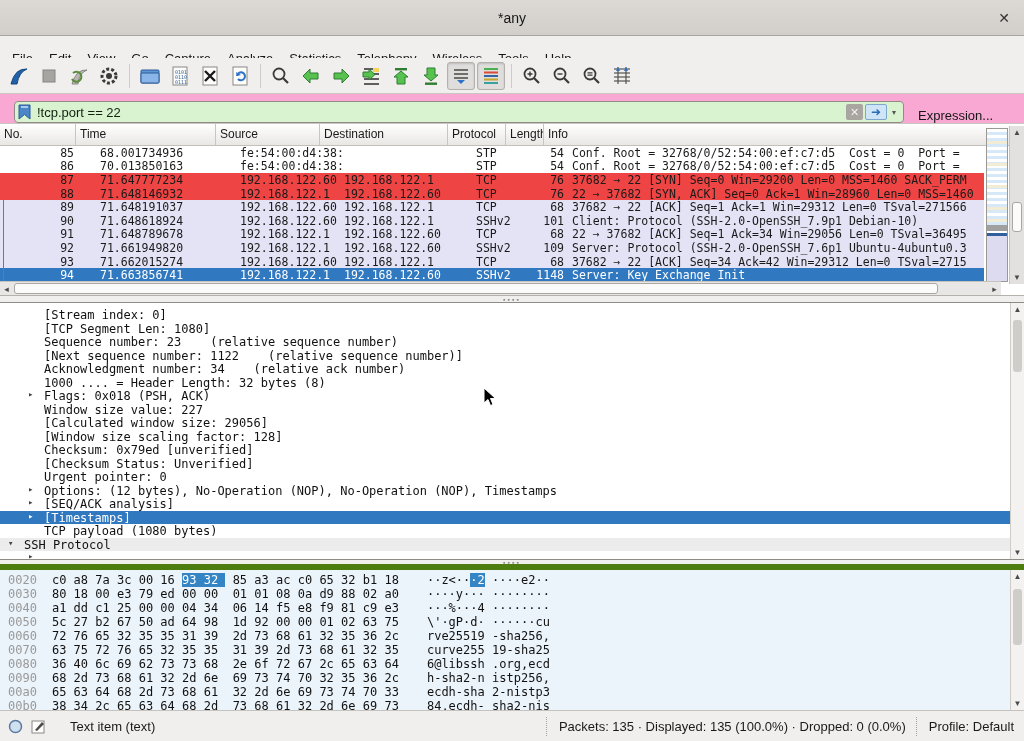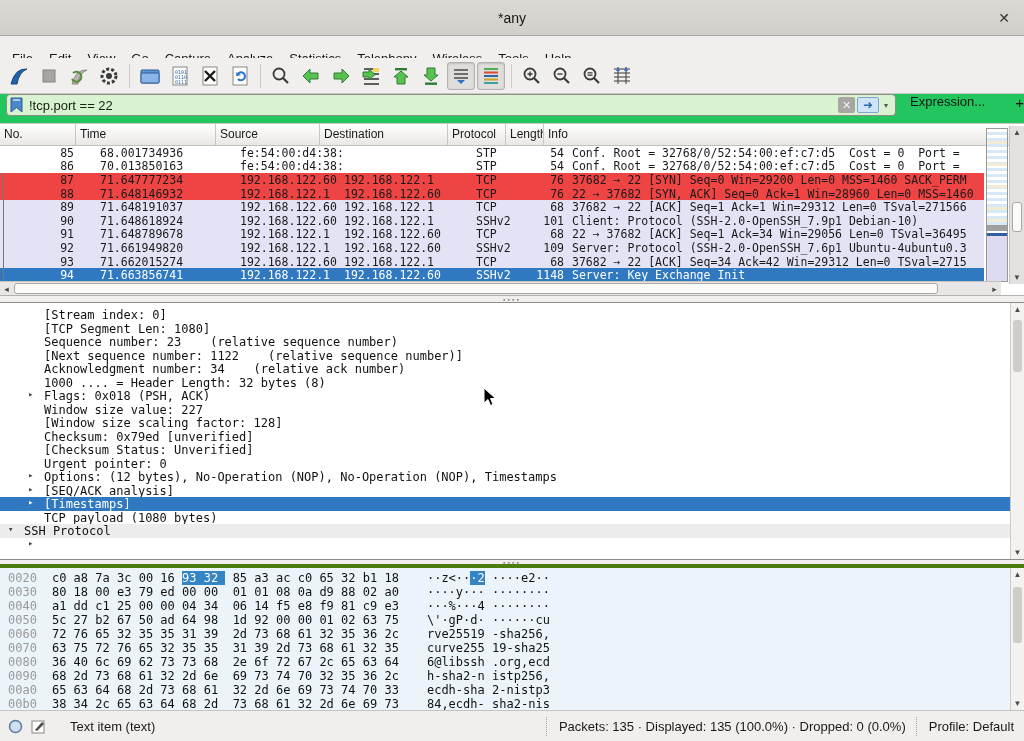--- a/index.html
+++ b/index.html
@@ -19,21 +19,21 @@
   .menuitem { font-size:13px; padding:2px 8px; color:#161616;margin-top:22px; }
   .menuitem u { text-decoration:underline; }
 
   
   .toolbar { height:36px; background:#f0efed; border-bottom:1px solid #cac6c2; display:flex; align-items:center; padding-left:4px; flex:0 0 36px; }
   .tbtn { width:28px; height:28px; margin:0 1px; display:flex; align-items:center; justify-content:center; border:1px solid transparent; border-radius:3px; }
   .tbtn.pressed { background:#dfdedc; border:1px solid #b4b1ad; box-shadow:inset 0 1px 2px rgba(0,0,0,.15); }
   .tsep { width:1px; height:24px; background:#cfccc8; margin:0 5px; }
 
   
-  .filterbar { height:30px; background:#22c55e; border-bottom:1px solid #cac6c2; display:flex; align-items:flex-start; padding:0 6px; flex:0 0 30px; }
+  .filterbar { height:30px; background:#f9a8d4; border-bottom:1px solid #cac6c2; display:flex; align-items:flex-end; padding:0 14px; flex:0 0 30px; }
   .ffield { flex:0 0 890px; height:22px; background:#d9f3d1; border:1px solid #8f8c88; border-radius:4px;
             display:flex; align-items:center; padding:0 3px; }
   .fbookmark { width:13px; height:16px; margin-right:6px; }
   .ftext { flex:1; font-size:13px; color:#13210e; white-space:pre; overflow:hidden; }
   .fclear { width:17px; height:16px; background:#a9a6a2; border-radius:2px; color:#f2f2f2; font-size:11px;
             display:flex; align-items:center; justify-content:center; margin-right:2px; }
   .fapply { width:22px; height:16px; background:#cfe4f7; border:1px solid #7da7cc; border-radius:2px; color:#2c6cb5;
             display:flex; align-items:center; justify-content:center; font-size:12px; }
   .fcaret { font-size:8px; color:#555; margin:0 4px 0 5px; }
   .fexpr { font-size:13px; color:#161616; margin-left:14px; }
@@ -93,21 +93,21 @@
   .dline { height:13.5px; font-family:"DejaVu Sans Mono","Liberation Mono",monospace; font-size:12px; white-space:pre;
            position:relative; padding-left:44px; color:#111; }
   .dline .arr { position:absolute; left:28px; top:0; font-size:9px; color:#444; }
   .dline.lvl0 { padding-left:24px; }
   .dline.lvl0 .arr { left:8px; }
   .dline.sel { background:#3078bf; color:#fff; }
   .dline.sel .arr { color:#fff; }
   .dline.shade { background:#ececec; }
 
   
-  .hexpane { flex:0 0 146px; background:#ecf4fb; border-top:4px solid #4d7c0f; overflow:hidden; position:relative; }
+  .hexpane { flex:0 0 146px; background:#ecf4fb; border-top:6px solid #4d7c0f; overflow:hidden; position:relative; }
   .hexrows { padding-top:3px; }
   .hexrow { height:14px; font-family:"DejaVu Sans Mono","Liberation Mono",monospace; font-size:12px; white-space:pre; color:#111; }
   .hoff { color:#999; padding-left:8px; }
   .hbytes { padding-left:15px; }
   .hascii { padding-left:28px; }
   .hl { background:#3585c5; color:#fff; }
 
   .panescroll { position:absolute; top:0; right:0; bottom:0; width:14px; background:#f3f2f1; border-left:1px solid #cfccc8;
                 display:flex; flex-direction:column; align-items:center; }
   .pthumb { position:absolute; left:2px; right:2px; background:#cfcdca; border-radius:3px; }
@@ -357,20 +357,21 @@
 <div class="detailpane">
   <div class="dlines" id="dlines">
       <div class="dline"><span>[Stream index: 0]</span></div>
       <div class="dline"><span>[TCP Segment Len: 1080]</span></div>
       <div class="dline"><span>Sequence number: 23    (relative sequence number)</span></div>
       <div class="dline"><span>[Next sequence number: 1122    (relative sequence number)]</span></div>
       <div class="dline"><span>Acknowledgment number: 34    (relative ack number)</span></div>
       <div class="dline"><span>1000 .... = Header Length: 32 bytes (8)</span></div>
       <div class="dline"><span class="arr">▸</span><span>Flags: 0x018 (PSH, ACK)</span></div>
       <div class="dline"><span>Window size value: 227</span></div>
+      <div class="dline"><span>[Calculated window size: 29056]</span></div>
       <div class="dline"><span>[Window size scaling factor: 128]</span></div>
       <div class="dline"><span>Checksum: 0x79ed [unverified]</span></div>
       <div class="dline"><span>[Checksum Status: Unverified]</span></div>
       <div class="dline"><span>Urgent pointer: 0</span></div>
       <div class="dline"><span class="arr">▸</span><span>Options: (12 bytes), No-Operation (NOP), No-Operation (NOP), Timestamps</span></div>
       <div class="dline"><span class="arr">▸</span><span>[SEQ/ACK analysis]</span></div>
       <div class="dline sel"><span class="arr">▸</span><span>[Timestamps]</span></div>
       <div class="dline"><span>TCP payload (1080 bytes)</span></div>
       <div class="dline lvl0 shade"><span class="arr">▾</span><span>SSH Protocol</span></div>
       <div class="dline"><span class="arr">▸</span></div>

